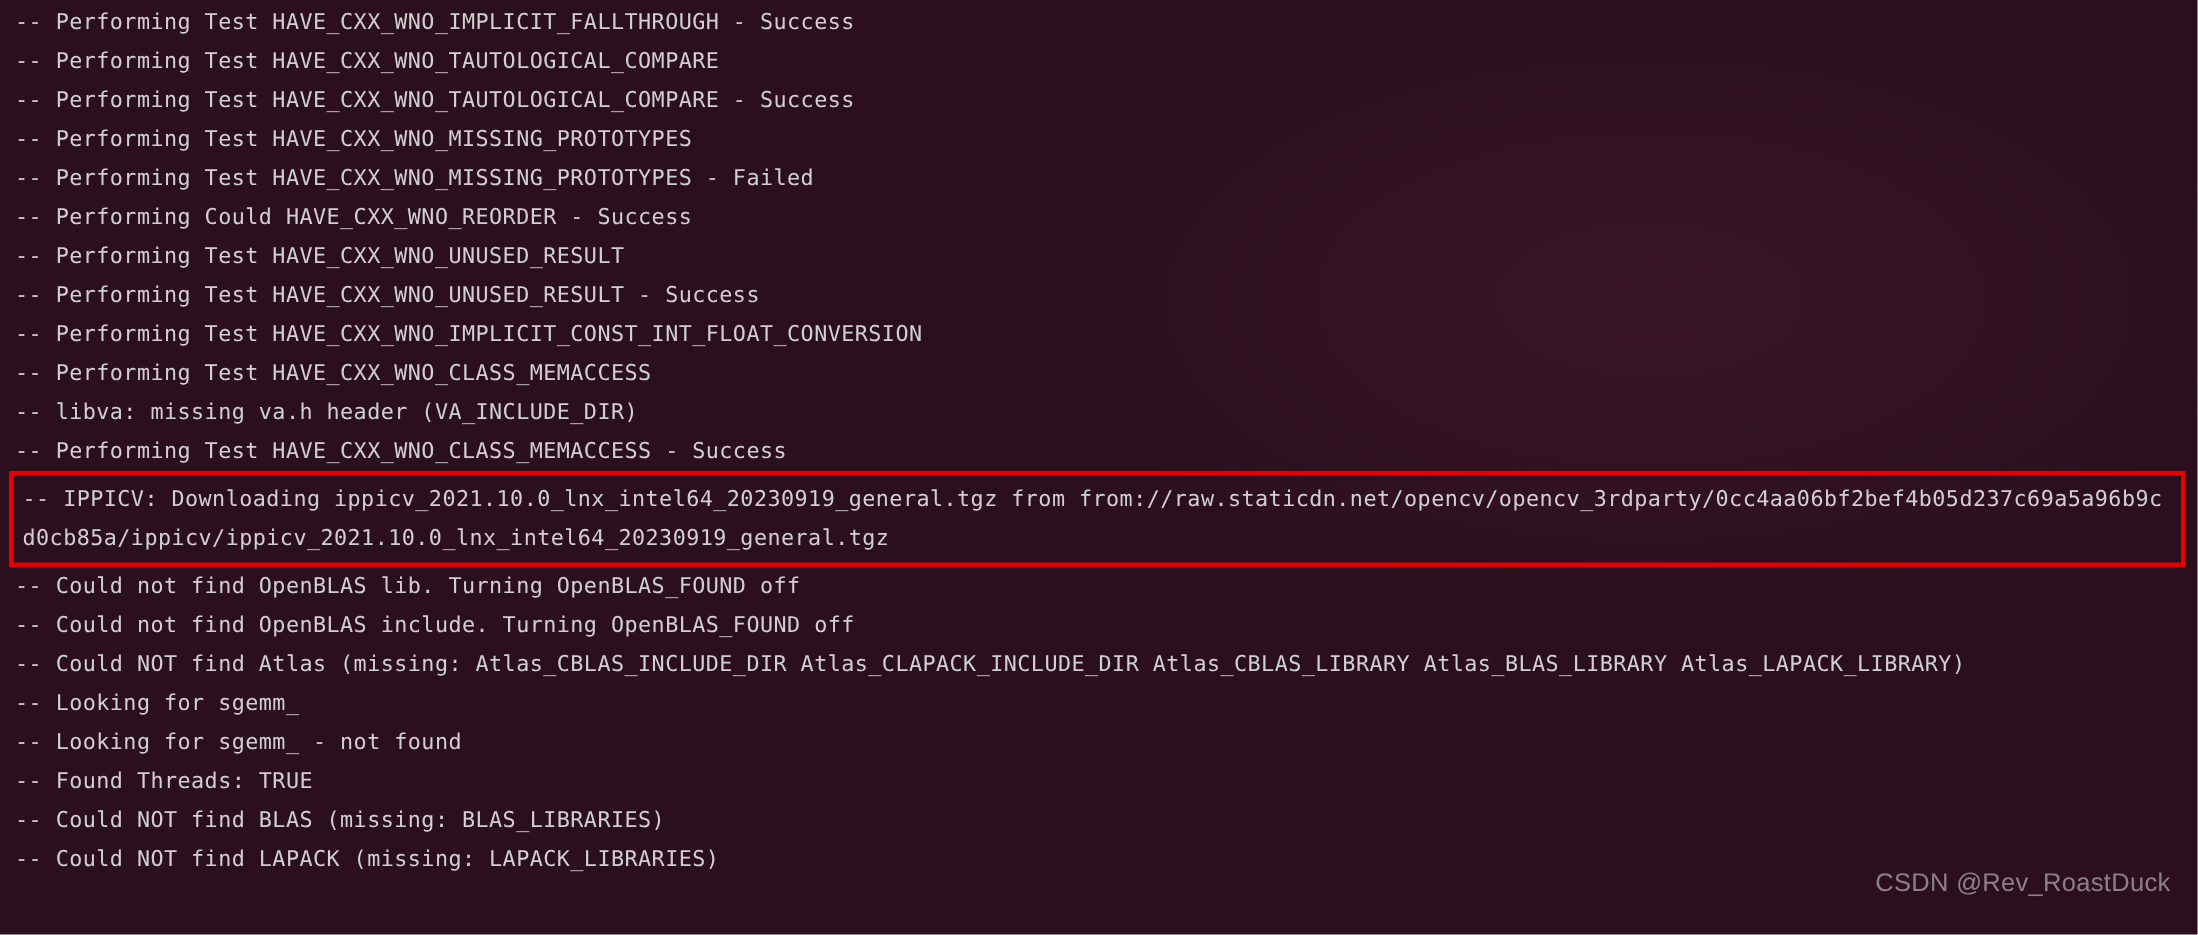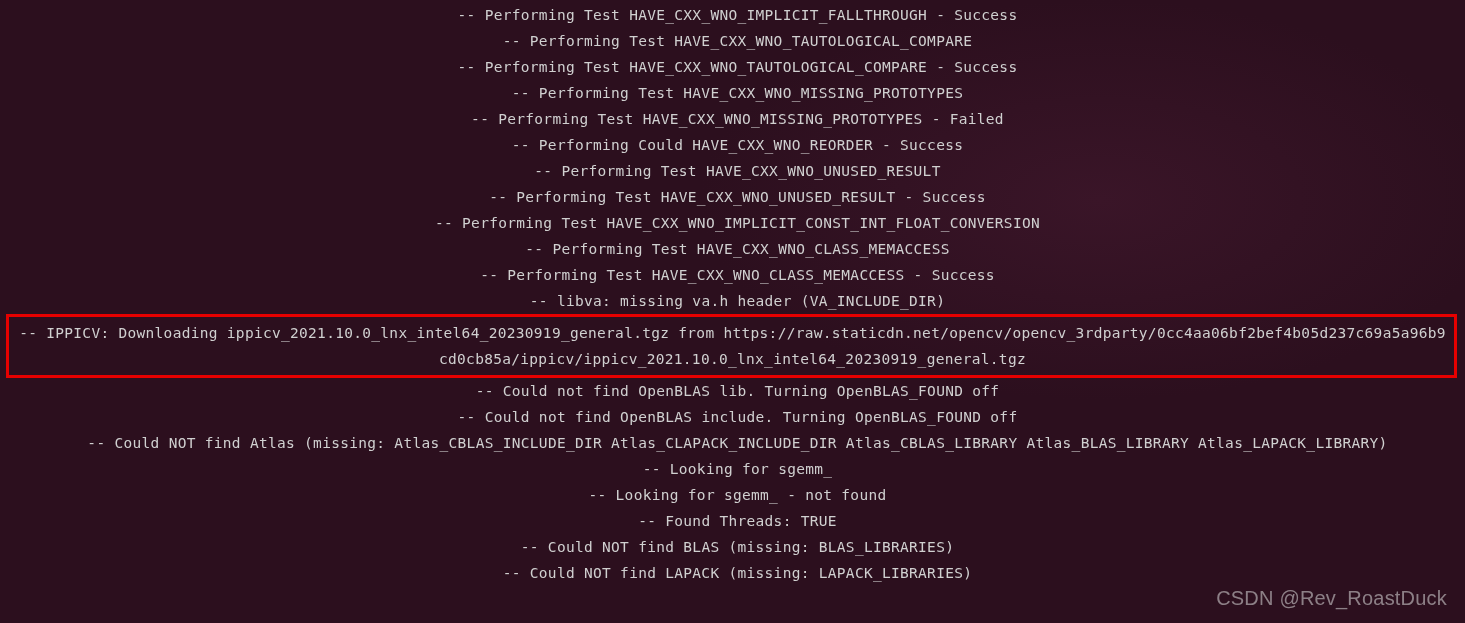--- a/index.html
+++ b/index.html
@@ -20,62 +20,61 @@
       padding-top: 2px;
     }
     .terminal {
       padding: 0;
       line-height: 26px;
       letter-spacing: 0.3px;
     }
     .line {
       white-space: pre;
       padding-left: 10px;
-      text-align: center;
     }
     .highlight-box {
       border: 3px solid #e60000;
       margin: 0 8px 0 6px;
       padding: 3px 2px;
       line-height: 26px;
     }
     .highlight-box .line {
       white-space: normal;
       word-break: break-all;
       padding-left: 4px;
       padding-right: 2px;
     }
     .watermark {
       position: absolute;
       right: 18px;
-      bottom: 13px;
+      bottom: 24px;
       color: rgba(220, 220, 220, 0.55);
       font-family: Arial, sans-serif;
-      font-size: 20px;
+      font-size: 17px;
       letter-spacing: 0.2px;
     }
   </style>
 </head>
 <body>
 
 <div class="terminal">
   <div class="line">-- Performing Test HAVE_CXX_WNO_IMPLICIT_FALLTHROUGH - Success</div>
   <div class="line">-- Performing Test HAVE_CXX_WNO_TAUTOLOGICAL_COMPARE</div>
   <div class="line">-- Performing Test HAVE_CXX_WNO_TAUTOLOGICAL_COMPARE - Success</div>
   <div class="line">-- Performing Test HAVE_CXX_WNO_MISSING_PROTOTYPES</div>
   <div class="line">-- Performing Test HAVE_CXX_WNO_MISSING_PROTOTYPES - Failed</div>
   <div class="line">-- Performing Could HAVE_CXX_WNO_REORDER - Success</div>
   <div class="line">-- Performing Test HAVE_CXX_WNO_UNUSED_RESULT</div>
   <div class="line">-- Performing Test HAVE_CXX_WNO_UNUSED_RESULT - Success</div>
   <div class="line">-- Performing Test HAVE_CXX_WNO_IMPLICIT_CONST_INT_FLOAT_CONVERSION</div>
   <div class="line">-- Performing Test HAVE_CXX_WNO_CLASS_MEMACCESS</div>
+  <div class="line">-- libva: missing va.h header (VA_INCLUDE_DIR)</div>
   <div class="line">-- Performing Test HAVE_CXX_WNO_CLASS_MEMACCESS - Success</div>
-  <div class="line">-- libva: missing va.h header (VA_INCLUDE_DIR)</div>
   <div class="highlight-box">
-    <div class="line">-- IPPICV: Downloading ippicv_2021.10.0_lnx_intel64_20230919_general.tgz from https://raw.staticdn.net/opencv/opencv_3rdparty/0cc4aa06bf2bef4b05d237c69a5a96b9cd0cb85a/ippicv/ippicv_2021.10.0_lnx_intel64_20230919_general.tgz</div>
+    <div class="line">-- IPPICV: Downloading ippicv_2021.10.0_lnx_intel64_20230919_general.tgz from from://raw.staticdn.net/opencv/opencv_3rdparty/0cc4aa06bf2bef4b05d237c69a5a96b9cd0cb85a/ippicv/ippicv_2021.10.0_lnx_intel64_20230919_general.tgz</div>
   </div>
   <div class="line">-- Could not find OpenBLAS lib. Turning OpenBLAS_FOUND off</div>
   <div class="line">-- Could not find OpenBLAS include. Turning OpenBLAS_FOUND off</div>
   <div class="line">-- Could NOT find Atlas (missing: Atlas_CBLAS_INCLUDE_DIR Atlas_CLAPACK_INCLUDE_DIR Atlas_CBLAS_LIBRARY Atlas_BLAS_LIBRARY Atlas_LAPACK_LIBRARY)</div>
   <div class="line">-- Looking for sgemm_</div>
   <div class="line">-- Looking for sgemm_ - not found</div>
   <div class="line">-- Found Threads: TRUE</div>
   <div class="line">-- Could NOT find BLAS (missing: BLAS_LIBRARIES)</div>
   <div class="line">-- Could NOT find LAPACK (missing: LAPACK_LIBRARIES)</div>
 </div>

